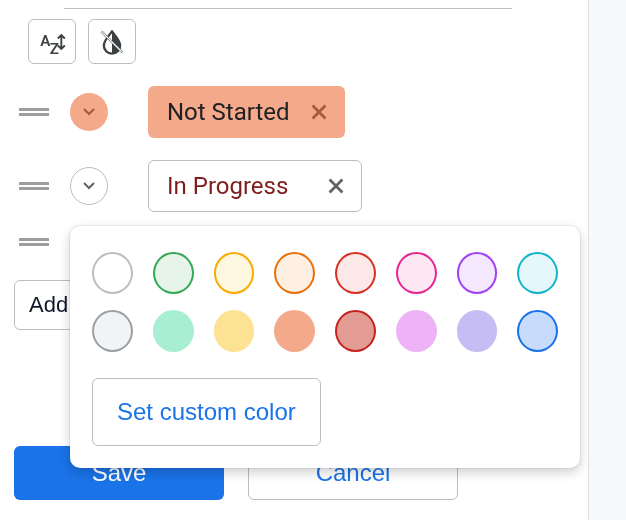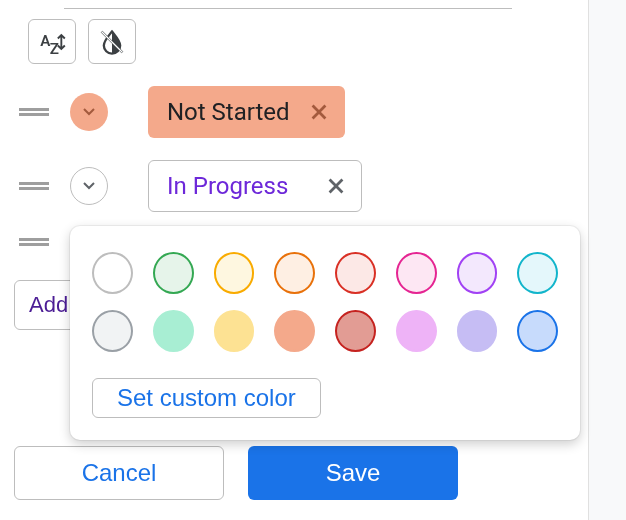--- a/index.html
+++ b/index.html
@@ -77,21 +77,21 @@
   }
   .chip.outlined { border-color:#bdbdbd; background:#fff; }
   .chip .close { cursor:pointer; display:flex; }
   .chip .close svg { width: 22px; height: 22px; }
 
   .add-btn-row { margin-top: 34px; }
   .add-btn {
     border:1px solid #bdbdbd; border-radius:6px;
     height: 50px; padding: 0 18px;
     font-size: 22px; background:#fff; cursor:pointer;
-    color:#4c1d95;
+    color:#0f172a;
   }
 
   .footer {
     position:absolute; left:14px; bottom:20px;
     display:flex; gap:24px;
   }
   .btn {
     height:54px; border-radius:6px; font-size:24px;
     cursor:pointer; min-width: 210px;
   }
@@ -110,21 +110,21 @@
   }
   .swatch-row { display:flex; gap: 20px; margin-bottom: 16px; }
   .swatch {
     width: 42px; height:42px; border-radius:50%;
     cursor:pointer;
     border: 2px solid transparent;
   }
   .custom-btn {
     margin-top: 10px;
     border:1px solid #bdbdbd; border-radius:6px;
-    height:40px; padding: 0 24px; font-size:24px;
+    height:68px; padding: 0 24px; font-size:24px;
     background:#fff; cursor:pointer; color:#1a73e8;
   }
 </style>
 </head>
 <body>
 
 <div class="rightbar"></div>
 
 <div class="main">
   <div class="top-sep"></div>
@@ -169,21 +169,21 @@
       </div>
       <div class="row">
         <div class="drag-handle">
           <span></span>
         </div>
         <div class="color-trigger plain" style="background: rgb(255, 255, 255);">
           <svg viewBox="0 0 12 8">
             <path d="M1 1 L6 6 L11 1" fill="none" stroke="#5f6368" stroke-width="2"></path>
           </svg>
         </div>
-        <div class="chip outlined" style="color: #6d28d9; gap: 37px;">
+        <div class="chip outlined" style="color: #7f1d1d; gap: 37px;">
           <span>In Progress</span>
           <span class="close">
             <svg viewBox="0 0 24 24">
               <line x1="5" y1="5" x2="19" y2="19" stroke="#5f6368" stroke-width="3"></line>
               <line x1="19" y1="5" x2="5" y2="19" stroke="#5f6368" stroke-width="3"></line>
             </svg>
           </span>
         </div>
       </div>
     </div>
@@ -192,22 +192,22 @@
     <div class="drag-handle third">
         <span></span>
       </div>
   </div>
 
   <div class="add-btn-row">
     <button class="add-btn" style="width:70px; overflow:hidden; text-align:left; padding-left:14px"><span>Add</span></button>
   </div>
 
   <div class="footer">
+    <button class="btn save"><span>Save</span></button>
     <button class="btn cancel"><span>Cancel</span></button>
-    <button class="btn save"><span>Save</span></button>
   </div>
 
   <div class="popover">
     <div id="palette">
         <div class="swatch-row">
           <div class="swatch" style="background: rgb(255, 255, 255); border-color: rgb(189, 189, 189);"></div>
           <div class="swatch" style="background: rgb(230, 244, 234); border-color: rgb(52, 168, 83);"></div>
           <div class="swatch" style="background: rgb(254, 247, 224); border-color: rgb(249, 171, 0);"></div>
           <div class="swatch" style="background: rgb(254, 239, 227); border-color: rgb(232, 113, 10);"></div>
           <div class="swatch" style="background: rgb(252, 232, 230); border-color: rgb(217, 48, 37);"></div>

